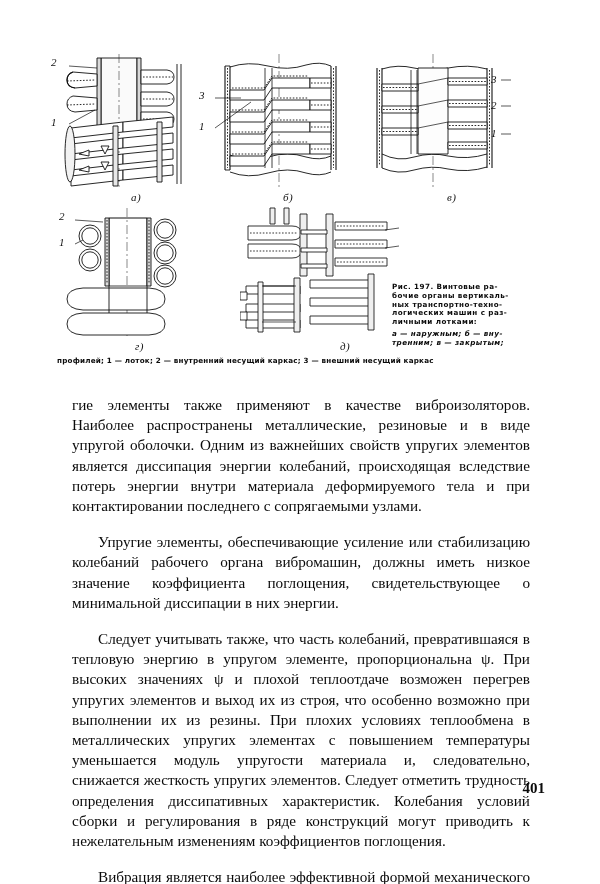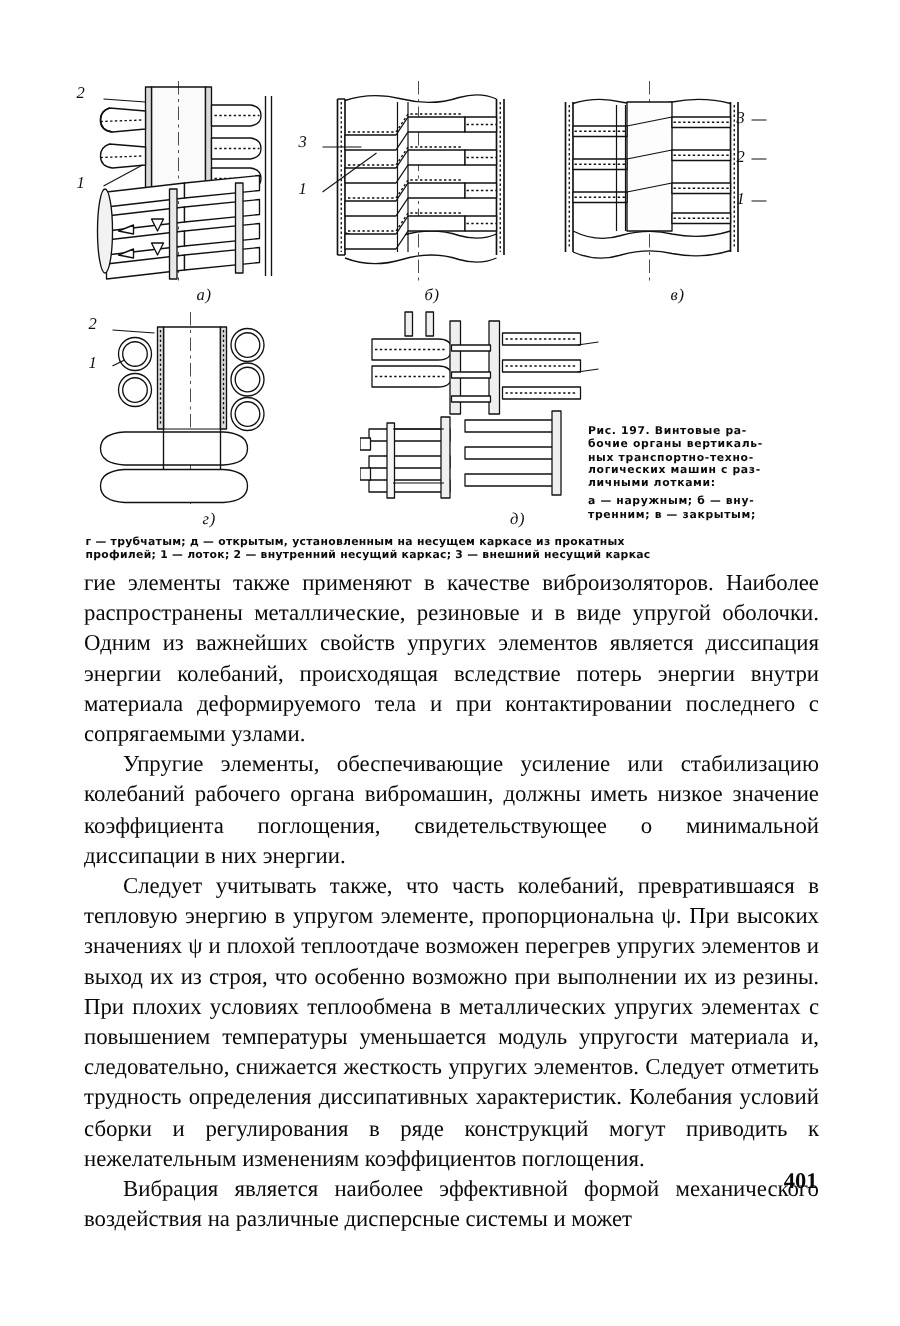--- a/index.html
+++ b/index.html
@@ -62,21 +62,21 @@
     width: 158px;
     font-family: "DejaVu Sans", "Liberation Sans", sans-serif;
     font-size: 7.2px;
     line-height: 8.8px;
     text-align: justify;
     letter-spacing: 0.45px;
     color: #0b0b0b;
     font-weight: 700;
   }
   .caption .ln { display: block; white-space: nowrap; }
-  .caption .it { }
+  .caption .it { font-style: italic; }
   .caption .gap { display: block; height: 3px; }
 
   .caption-wide {
     position: absolute;
     left: 57px;
     top: 356px;
     width: 487px;
     font-family: "DejaVu Sans", "Liberation Sans", sans-serif;
     font-size: 7.2px;
     line-height: 9.2px;
@@ -91,21 +91,21 @@
     position: absolute;
     left: 56px;
     top: 379px;
     width: 490px;
     font-family: "Liberation Serif", "DejaVu Serif", serif;
     font-size: 15.2px;
     line-height: 20.2px;
     color: #0a0a0a;
   }
   .body-text p {
-    margin: 0;
+    margin: 16px;
     text-align: justify;
     text-indent: 26px;
     -webkit-hyphens: manual;
     hyphens: manual;
   }
   .body-text p.noindent { text-indent: 0; }
 
   .formula {
     margin: 3px 0 4px 0;
     text-align: center;
@@ -403,21 +403,20 @@
     <span class="ln">бочие органы вертикаль-</span>
     <span class="ln">ных транспортно-техно-</span>
     <span class="ln">логических машин с раз-</span>
     <span class="ln">личными лотками:</span>
     <span class="gap"></span>
     <span class="ln it">а — наружным; б — вну-</span>
     <span class="ln it">тренним; в — закрытым;</span>
   </div>
 
   <div class="caption-wide">
-    <div>г — трубчатым;   д — открытым, установленным на несущем каркасе из прокатных</div>
     <div>профилей;  1 — лоток; 2 — внутренний несущий каркас; 3 — внешний несущий каркас</div>
   </div>
 
   <div class="body-text">
     <p class="noindent">гие элементы также применяют в качестве виброизоляторов. Наиболее распространены металлические, резиновые и в виде упругой оболочки. Одним из важнейших свойств упругих элементов является диссипация энергии колебаний, происходящая вследствие потерь энергии внутри материала деформируемого тела и при контактировании последнего с сопрягаемыми узлами.</p>
     <p>Упругие элементы, обеспечивающие усиление или стабилизацию колебаний рабочего органа вибромашин, должны иметь низкое значение коэффициента поглощения, свидетельствующее о минимальной диссипации в них энергии.</p>
 
 
     <p>Следует учитывать также, что часть колебаний, превратившаяся в тепловую энергию в упругом элементе, пропорциональна ψ. При высоких значениях ψ и плохой теплоотдаче возможен перегрев упругих элементов и выход их из строя, что особенно возможно при выполнении их из резины. При плохих условиях теплообмена в металлических упругих элементах с повышением температуры уменьшается модуль упругости материала и, следовательно, снижается жесткость упругих элементов. Следует отметить трудность определения диссипативных характеристик. Колебания условий сборки и регулирования в ряде конструкций могут приводить к нежелательным изменениям коэффициентов поглощения.</p>
     <p>Вибрация является наиболее эффективной формой механического воздействия на различные дисперсные системы и может</p>

